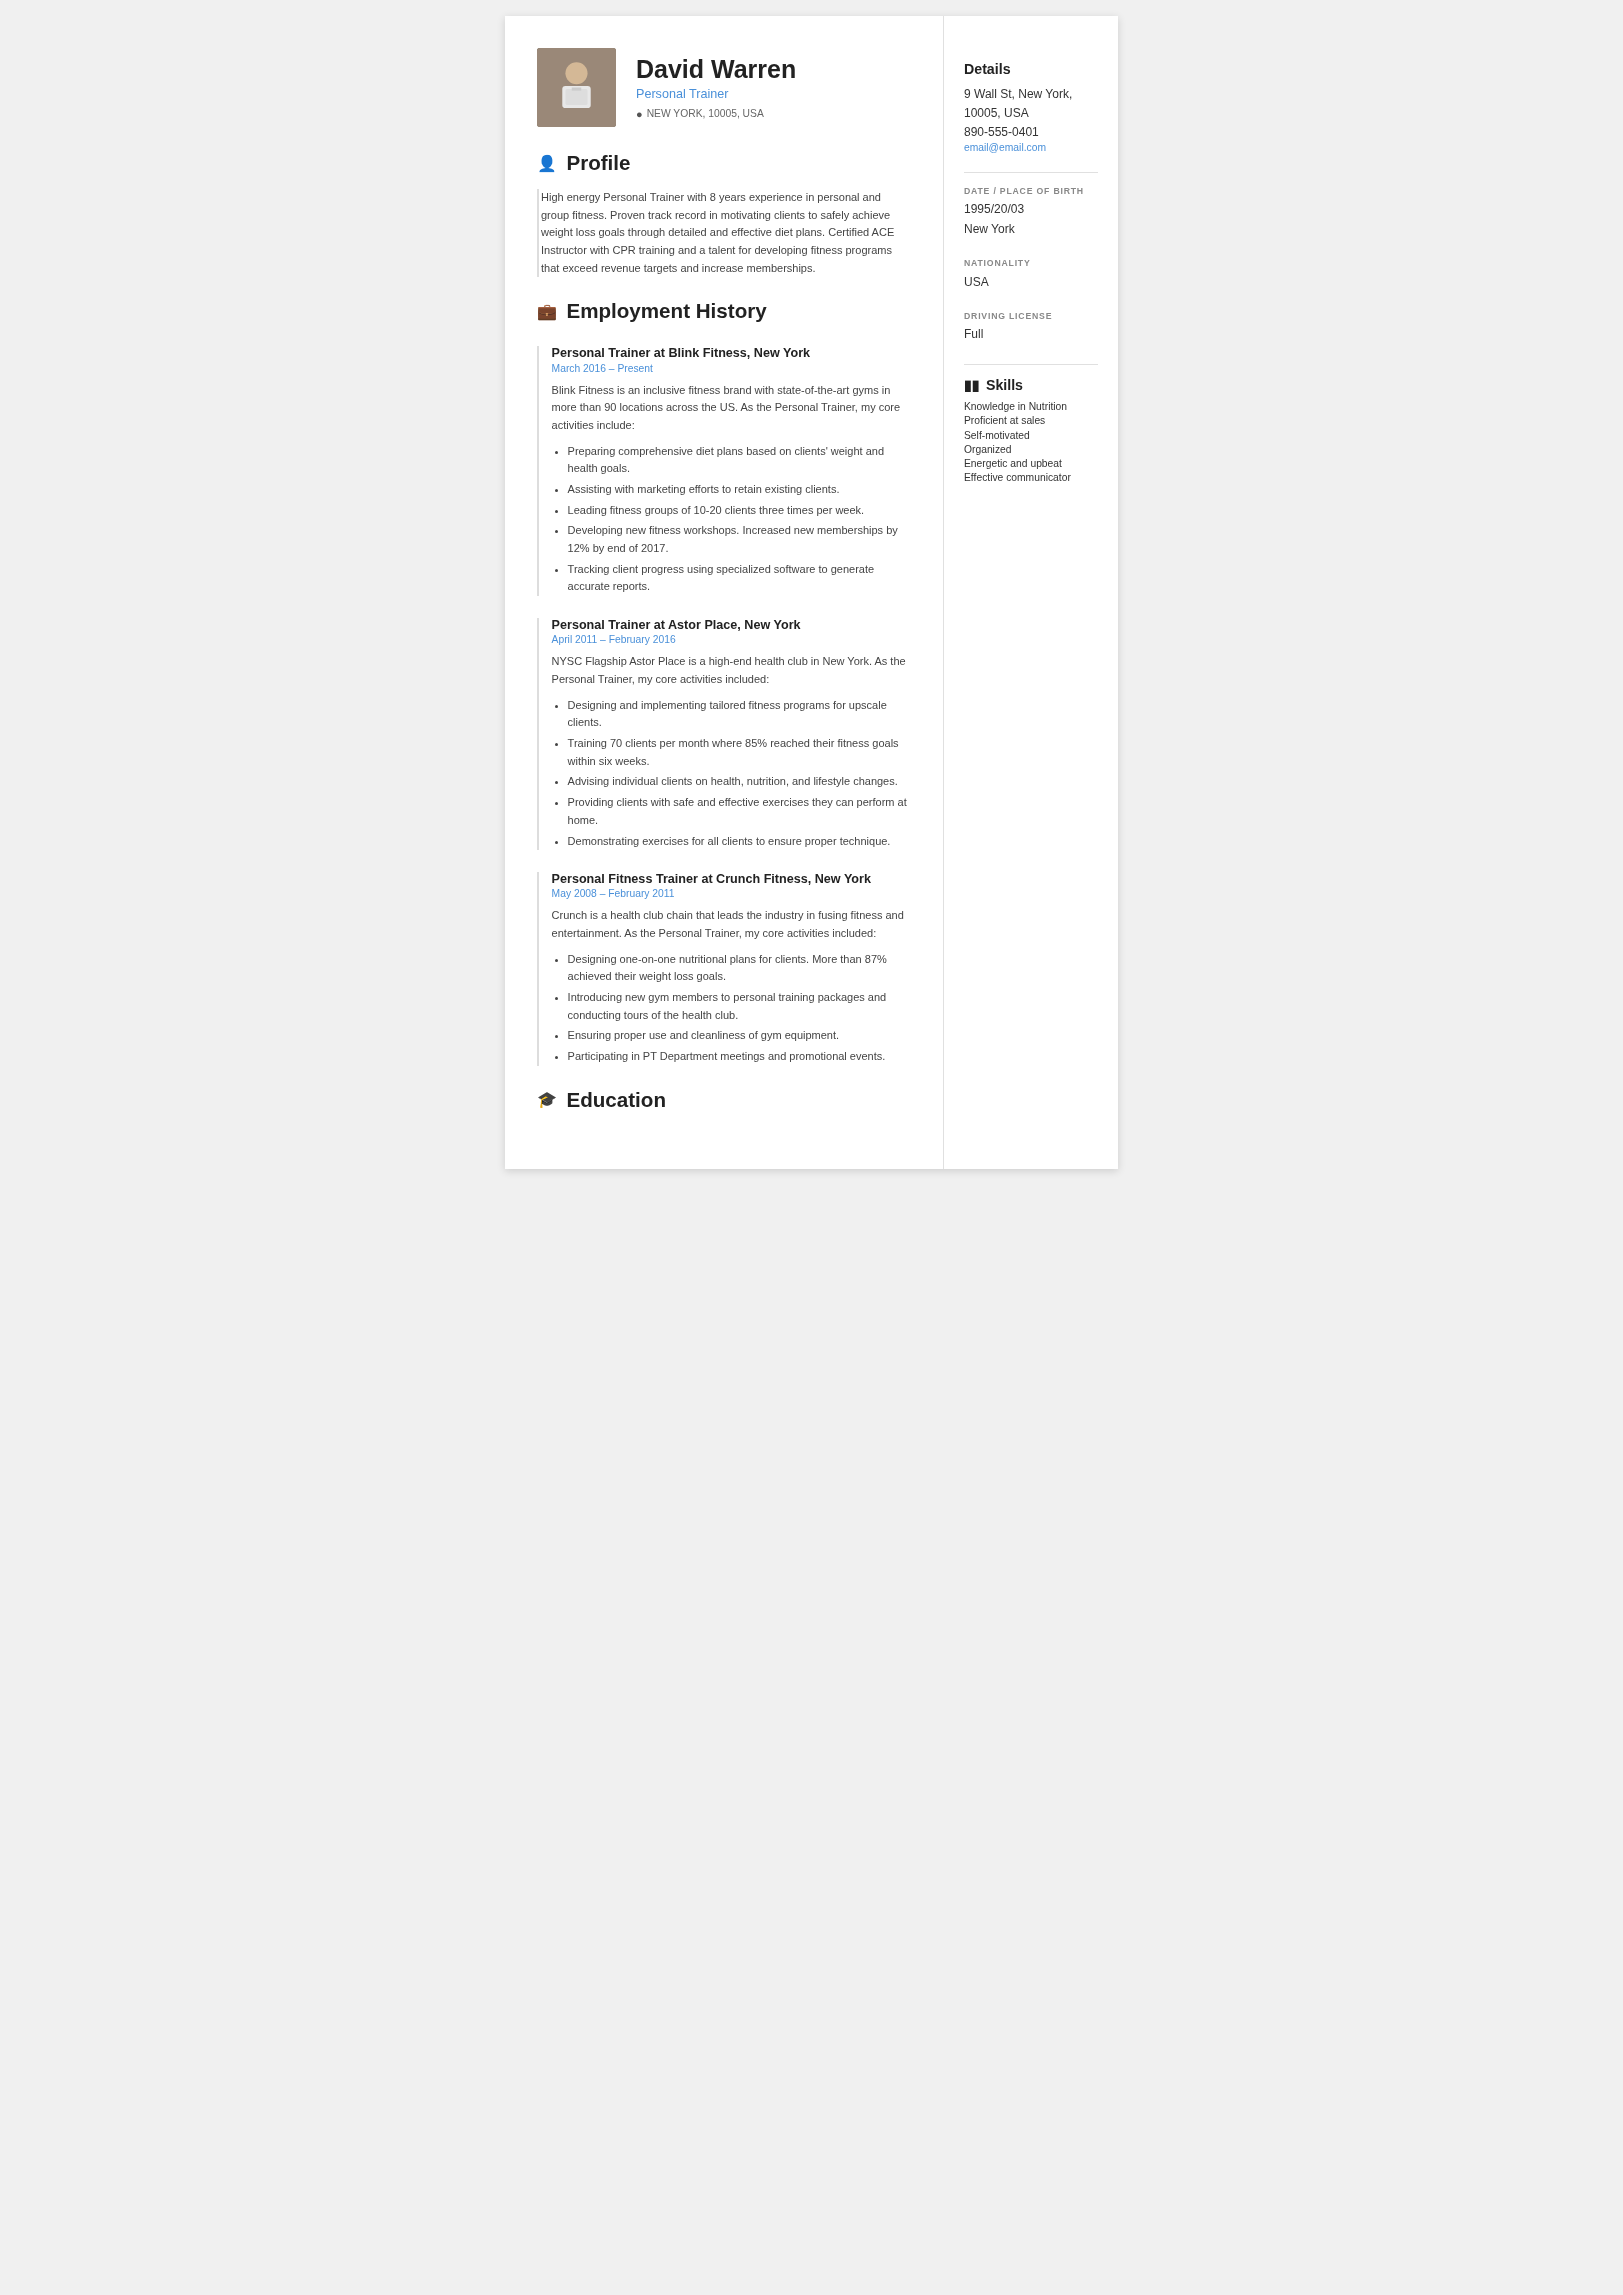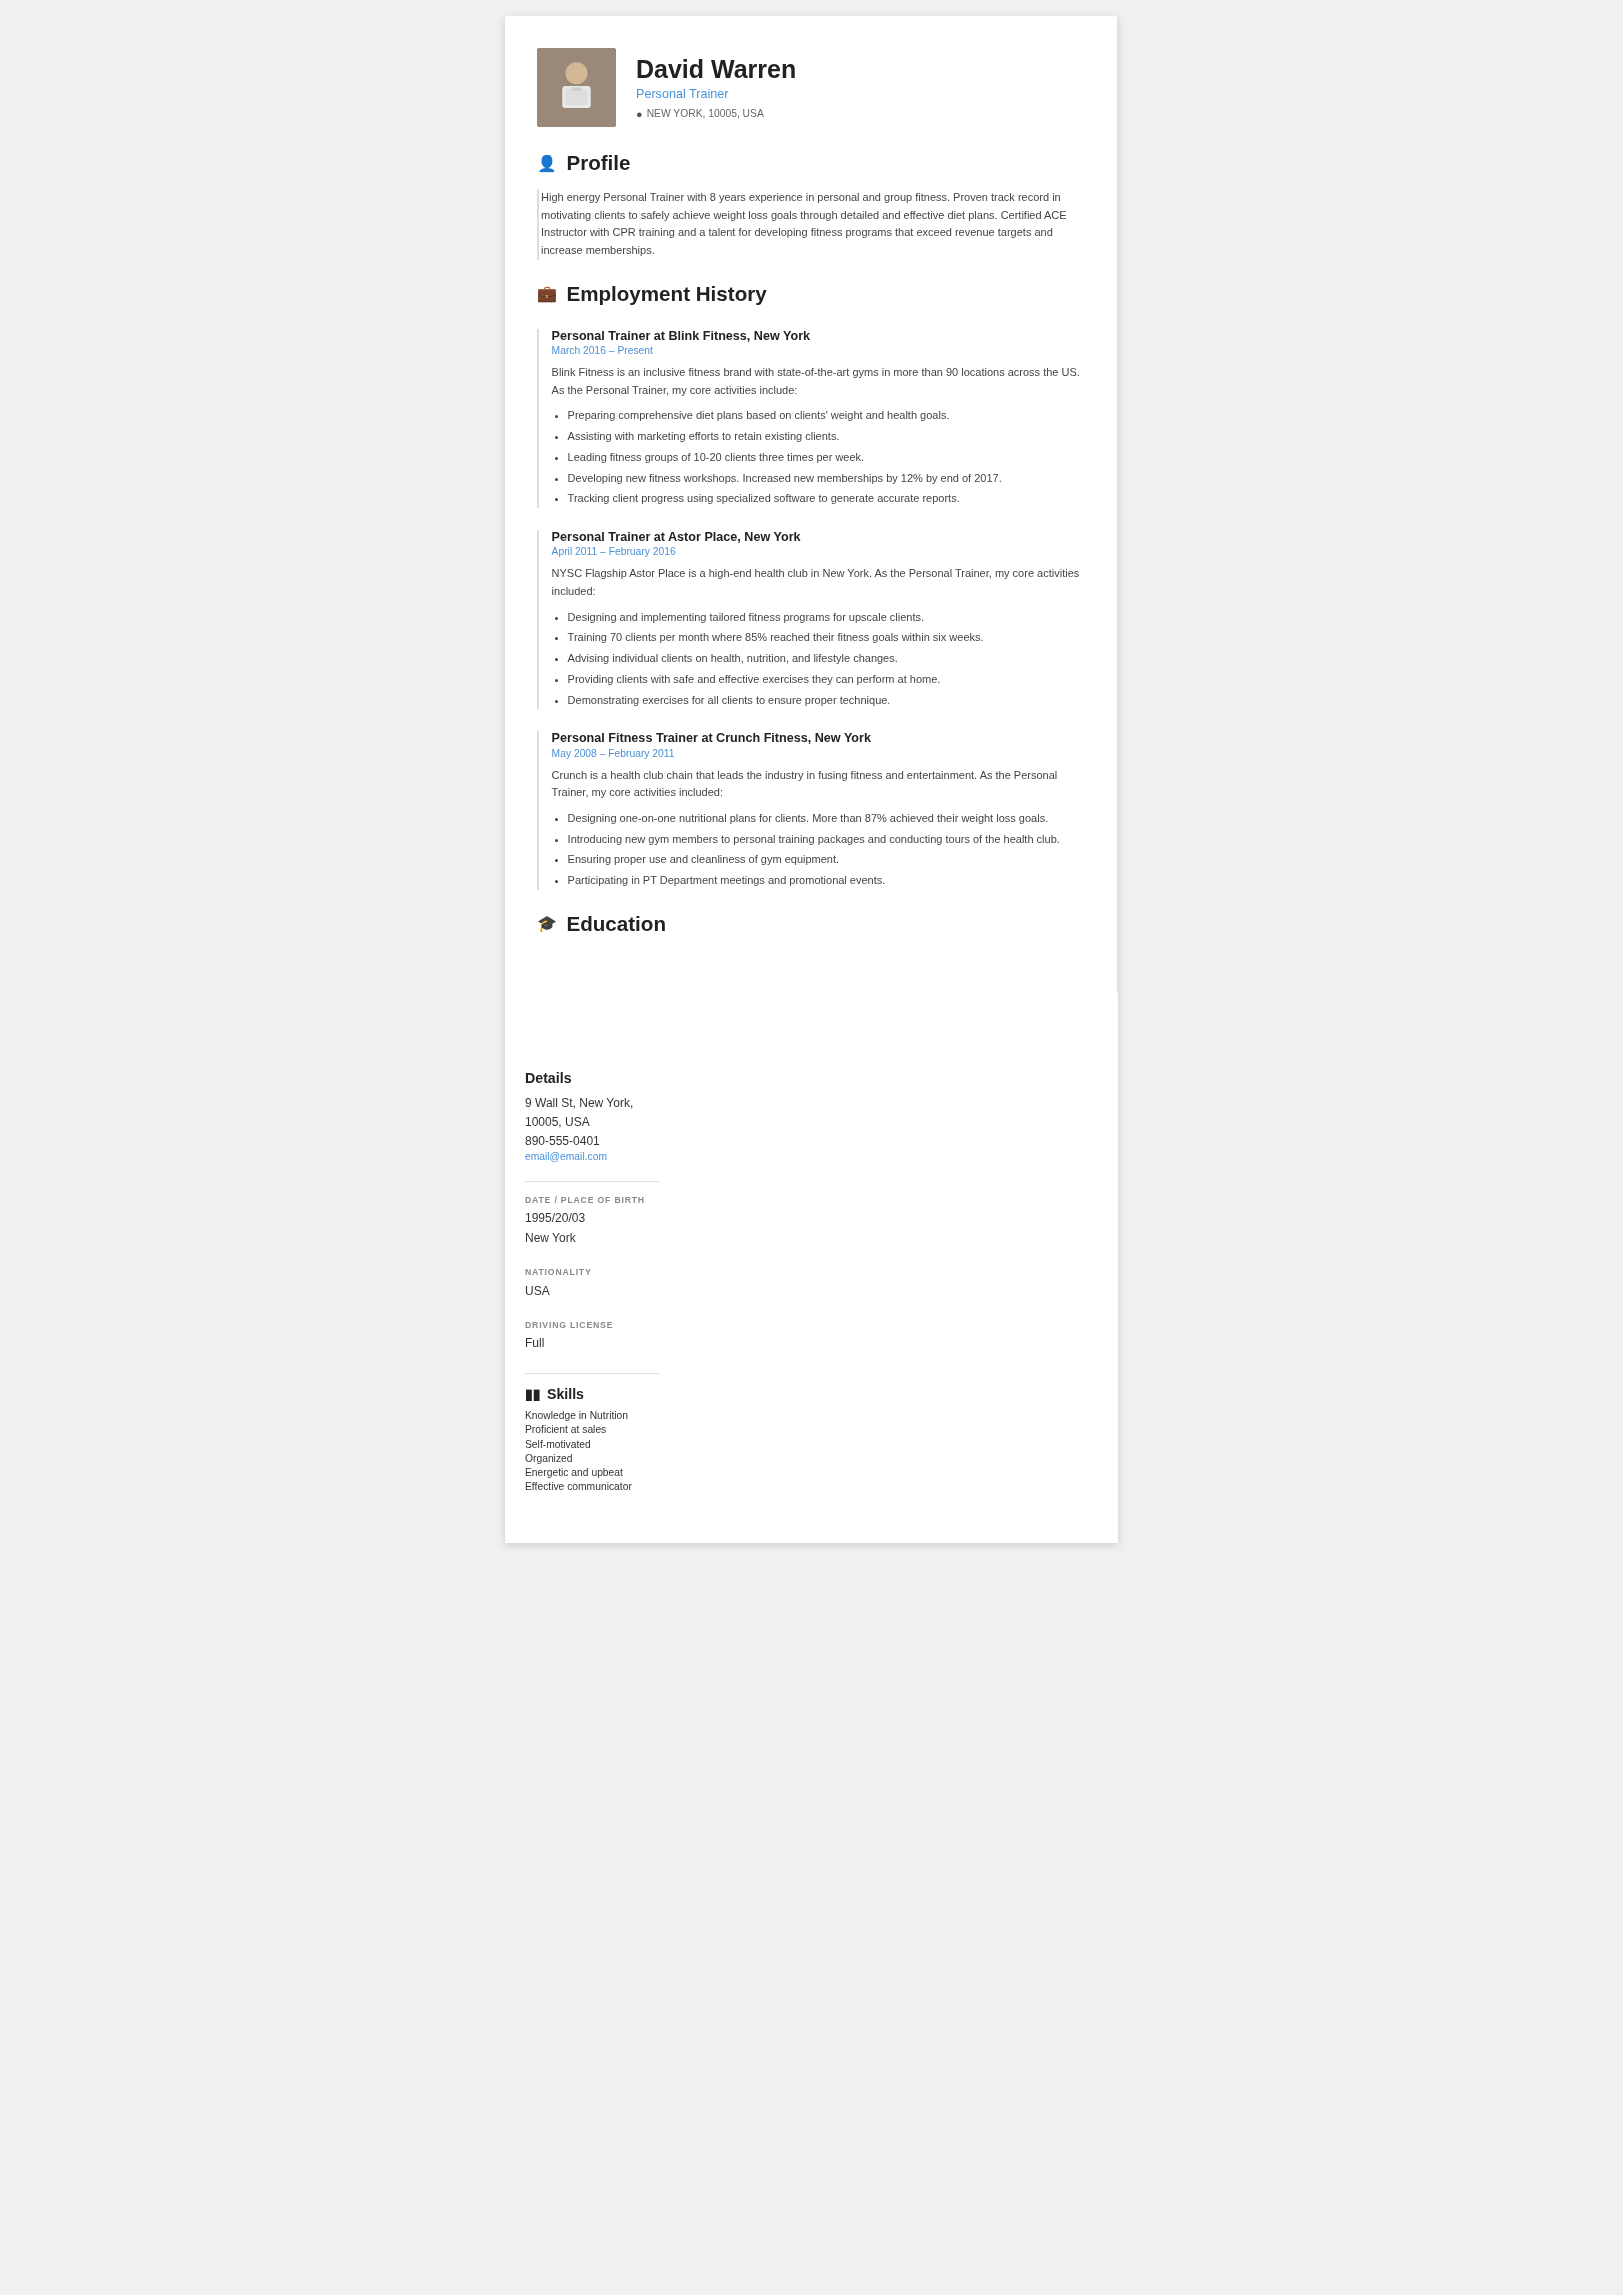--- a/index.html
+++ b/index.html
@@ -9,34 +9,32 @@
       display: flex;
       justify-content: center;
       padding: 16px;
     }
     .resume-page {
       background: #fff;
       width: 613px;
       min-height: 996px;
       display: flex;
       box-shadow: 0 1.6px 8px rgba(0,0,0,0.15);
-      flex-direction: column;
     }
     
     .main-col {
       flex: 1;
       padding: 32px 32px 32px 32px;
       border-right: 0.8px solid #e0e0e0;
     }
     
     .sidebar {
       width: 174px;
       padding: 32px 20px;
       background: #fff;
-      margin-top: 32px;
     }
 
     
     .header {
       display: flex;
       align-items: center;
       margin-bottom: 24px;
     }
     .avatar {
       width: 79px;

